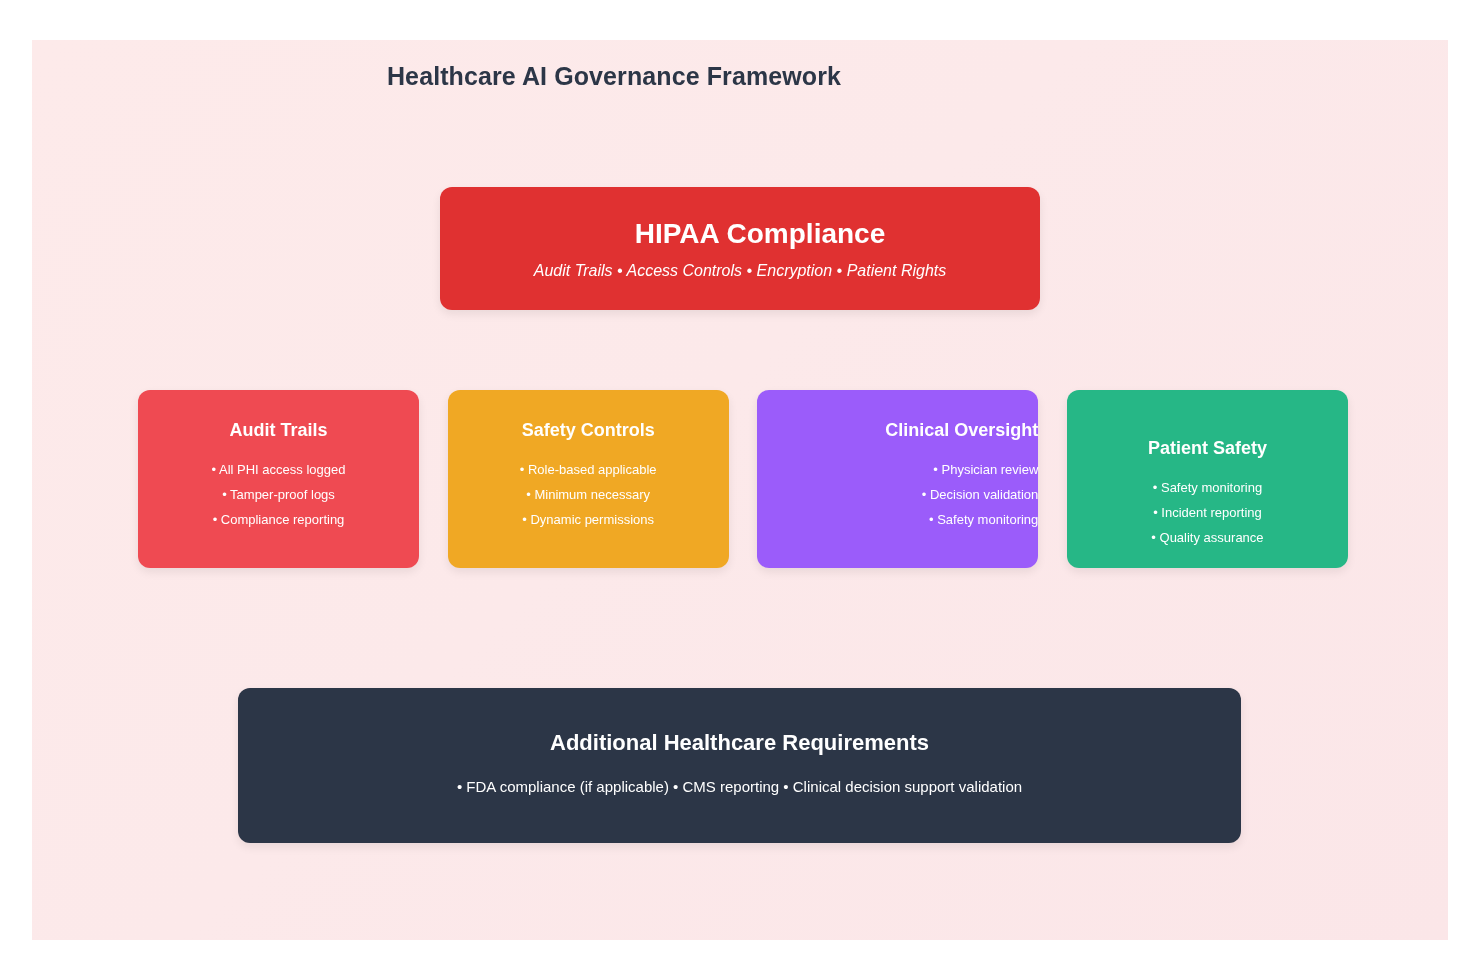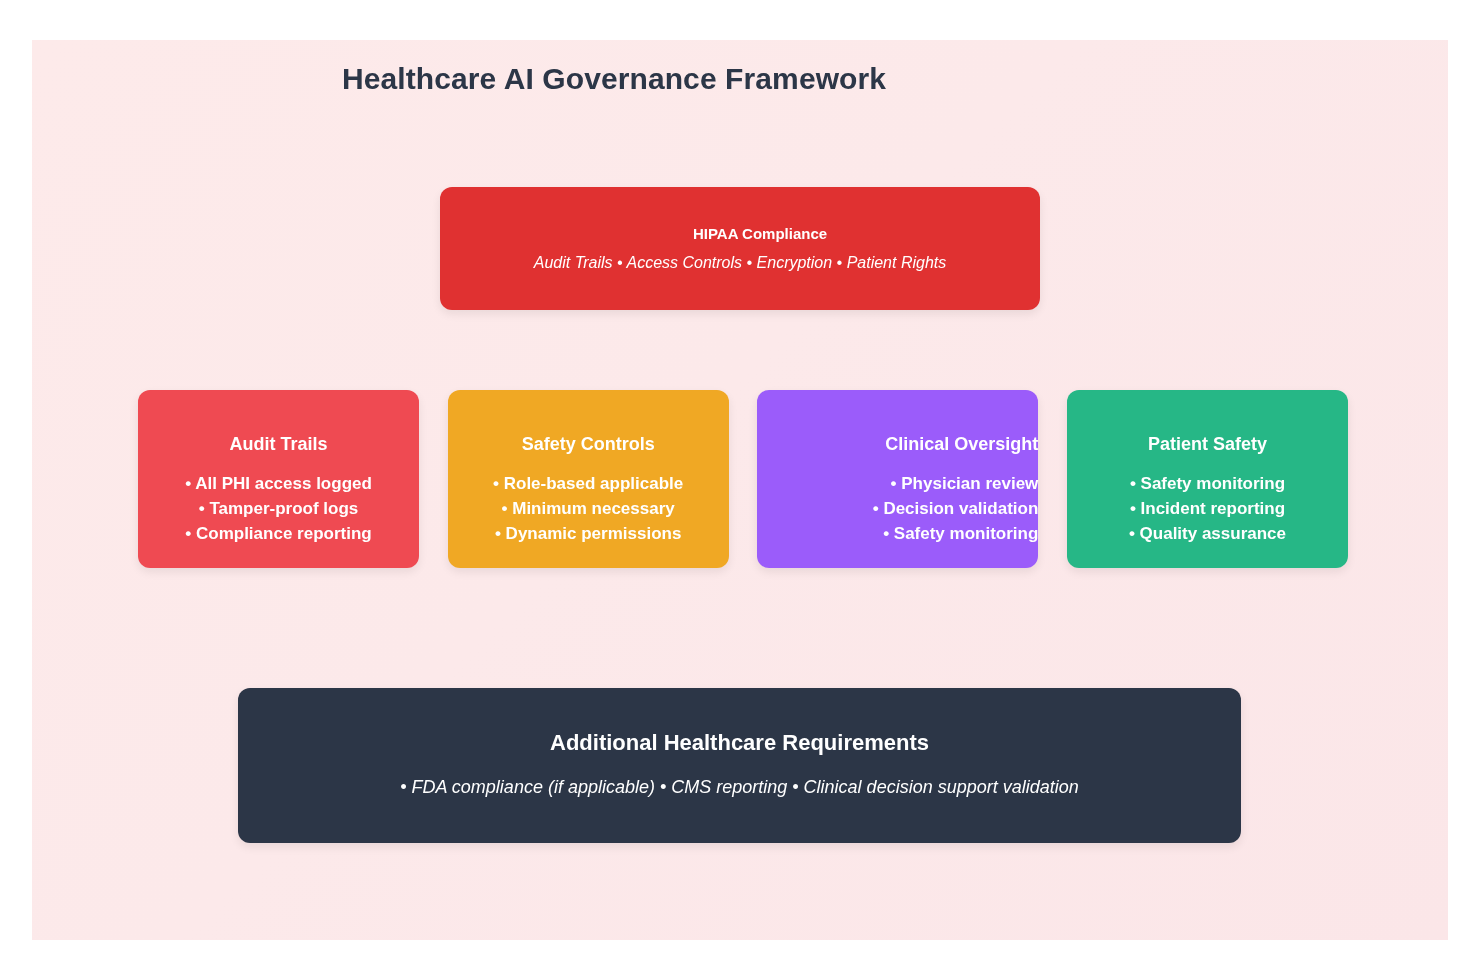--- a/index.html
+++ b/index.html
@@ -21,21 +21,21 @@
     height: 900px;
     background: linear-gradient(135deg, #fdeaea 0%, #fce9ea 45%, #fbe6e8 100%);
     overflow: hidden;
   }
   .title {
     position: absolute;
     left: 0;
     top: 22px;
     width: 1164px;
     text-align: center;
-    font-size: 30px;
+    font-size: 25px;
     font-weight: bold;
     color: #2c3647;
     letter-spacing: 0.1px;
   }
   
   .top-box {
     position: absolute;
     left: 408px;
     top: 147px;
     width: 600px;
@@ -43,21 +43,21 @@
     background: #e03131;
     border-radius: 12px;
     box-shadow: 0 4px 10px rgba(0,0,0,0.08);
     color: #ffffff;
     display: flex;
     flex-direction: column;
     align-items: center;
     justify-content: center;
   }
   .top-box .box-title {
-    font-size: 15px;
+    font-size: 28px;
     font-weight: bold;
     margin-bottom: 12px;
     margin-left: 40px;
   }
   .top-box .box-sub {
     font-size: 16px;
     font-weight: normal;
     font-style: italic;
   }
 
@@ -72,32 +72,31 @@
   }
   .pillar {
     width: 281px;
     height: 178px;
     border-radius: 12px;
     box-shadow: 0 4px 10px rgba(0,0,0,0.08);
     color: #ffffff;
     display: flex;
     flex-direction: column;
     align-items: center;
-    padding-top: 44px;
+    padding-top: 30px;
     box-sizing: border-box;
   }
   .pillar .p-title {
     font-size: 18px;
     font-weight: bold;
     margin-bottom: 16px;
   }
   .pillar .p-item {
-    font-size: 17px;
+    font-size: 13px;
     line-height: 25px;
-    font-weight: bold;
   }
 
   
   .bottom-box {
     position: absolute;
     left: 206px;
     top: 648px;
     width: 1003px;
     height: 155px;
     background: #2c3647;
@@ -108,23 +107,22 @@
     flex-direction: column;
     align-items: center;
     justify-content: center;
   }
   .bottom-box .b-title {
     font-size: 22px;
     font-weight: bold;
     margin-bottom: 16px;
   }
   .bottom-box .b-line {
-    font-size: 18px;
+    font-size: 15px;
     line-height: 30px;
-    font-style: italic;
   }
 </style>
 </head>
 <body>
 
 <div class="canvas">
 
   <div class="title">Healthcare AI Governance Framework</div>
 
   <div class="top-box">
@@ -148,21 +146,21 @@
       <div class="p-item">• Dynamic permissions</div>
     </div>
 
     <div class="pillar" style="background:#9b5cfa;align-items:flex-end;">
       <div class="p-title">Clinical Oversight</div>
       <div class="p-item">• Physician review</div>
       <div class="p-item">• Decision validation</div>
       <div class="p-item">• Safety monitoring</div>
     </div>
 
-    <div class="pillar" style="background:#26b786;">
+    <div class="pillar" style="background:#26b786;justify-content:center;">
       <div class="p-title">Patient Safety</div>
       <div class="p-item">• Safety monitoring</div>
       <div class="p-item">• Incident reporting</div>
       <div class="p-item">• Quality assurance</div>
     </div>
 
   </div>
 
   <div class="bottom-box">
     <div class="b-title">Additional Healthcare Requirements</div>

